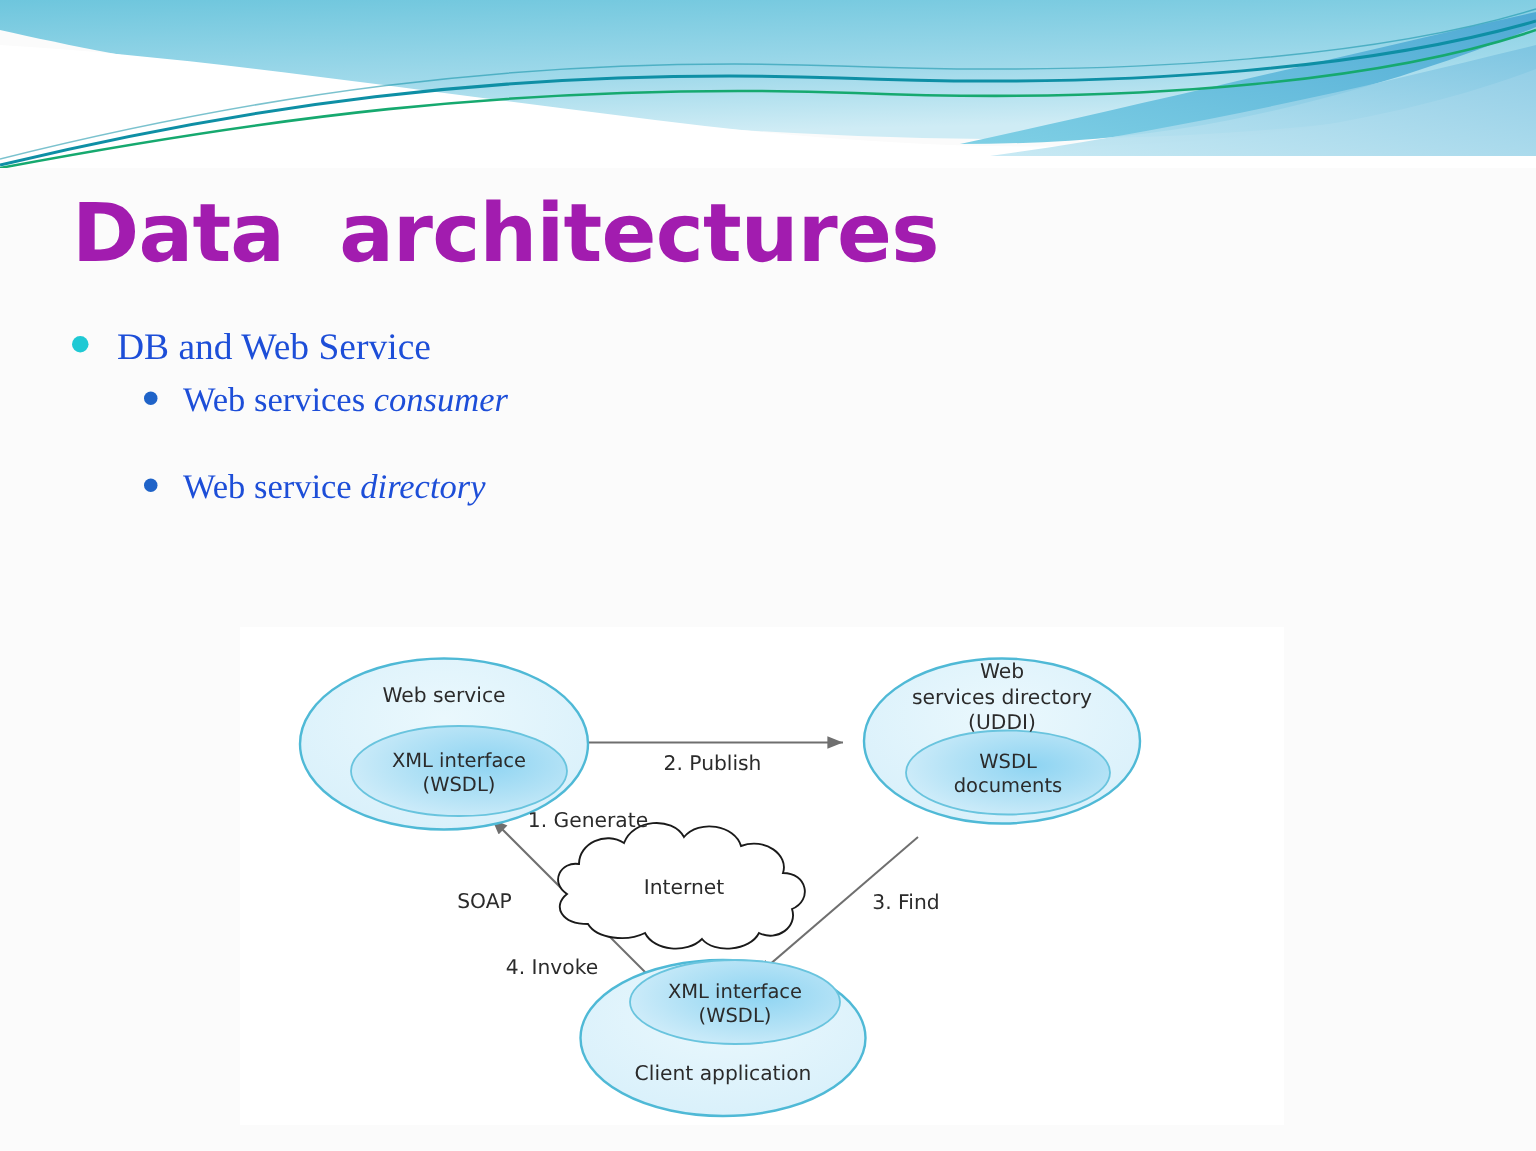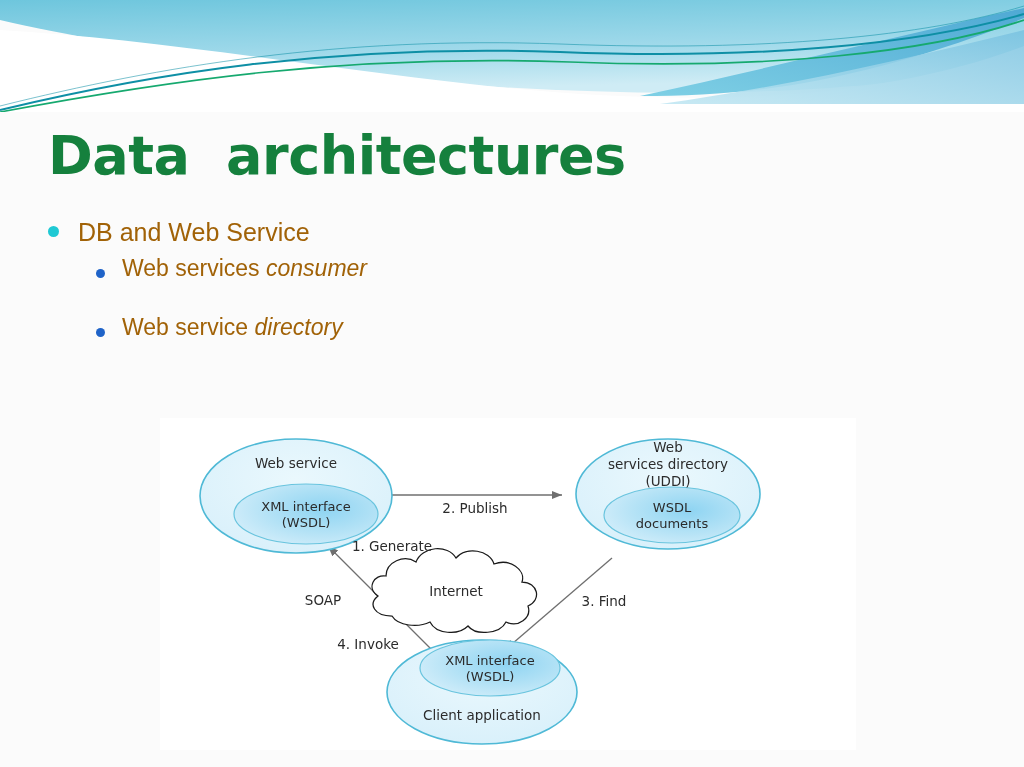--- a/index.html
+++ b/index.html
@@ -53,21 +53,20 @@
     display: flex;
     align-items: baseline;
   }
   .bullet-row.level-1 {
     margin-left: 0;
     margin-bottom: 8px;
   }
   .bullet-row.level-2 {
     margin-left: 48px;
     margin-bottom: 6px;
-    align-items: flex-end;
   }
   .bullet-dot {
     flex: none;
     border-radius: 50%;
     display: inline-block;
     position: relative;
   }
   .level-1 .bullet-dot {
     width: 11px;
     height: 11px;
@@ -76,22 +75,22 @@
     top: -4px;
   }
   .level-2 .bullet-dot {
     width: 9px;
     height: 9px;
     background: #1f63c8;
     margin-right: 17px;
     top: -4px;
   }
   .bullet-text {
-    font-family: Liberation Sans, sans-serif;
-    color: #a16207;
+    font-family: Liberation Serif, serif;
+    color: #1d4ed8;
   }
   .level-1 .bullet-text { font-size: 25px; }
   .level-2 .bullet-text { font-size: 23px; }
   .bullet-text em {
     font-style: italic;
   }
   .spacer-row {
     height: 26px;
   }
 
@@ -143,21 +142,21 @@
     <path d="M1024,30 C910,58 790,86 660,104 L1024,104 Z" fill="url(#gradRight2)" opacity="0.85"></path>
 
     <path d="M0,110 C150,74 330,44 560,52 C760,60 920,44 1024,14" fill="none" stroke="#0e8fa5" stroke-width="2"></path>
 
     <path d="M0,112 C160,82 340,54 570,62 C770,70 930,52 1024,20" fill="none" stroke="#16a96f" stroke-width="1.7"></path>
 
     <path d="M0,106 C160,66 340,36 560,44 C766,52 926,36 1024,6" fill="none" stroke="#0e8fa5" stroke-width="1" opacity="0.55"></path>
   </svg>
 </div>
 
-<div id="slide-title" style="color: #15803d;">Data  architectures</div>
+<div id="slide-title" style="color: #a21caf;">Data  architectures</div>
 
 <div id="bullet-list">
 
   <div class="bullet-row level-1">
     <span class="bullet-dot" style="background: rgb(31, 201, 212);"></span>
     <span class="bullet-text">DB and Web Service</span>
   </div>
 
   <div class="bullet-row level-2">
     <span class="bullet-dot" style="background: rgb(31, 99, 200);"></span>

